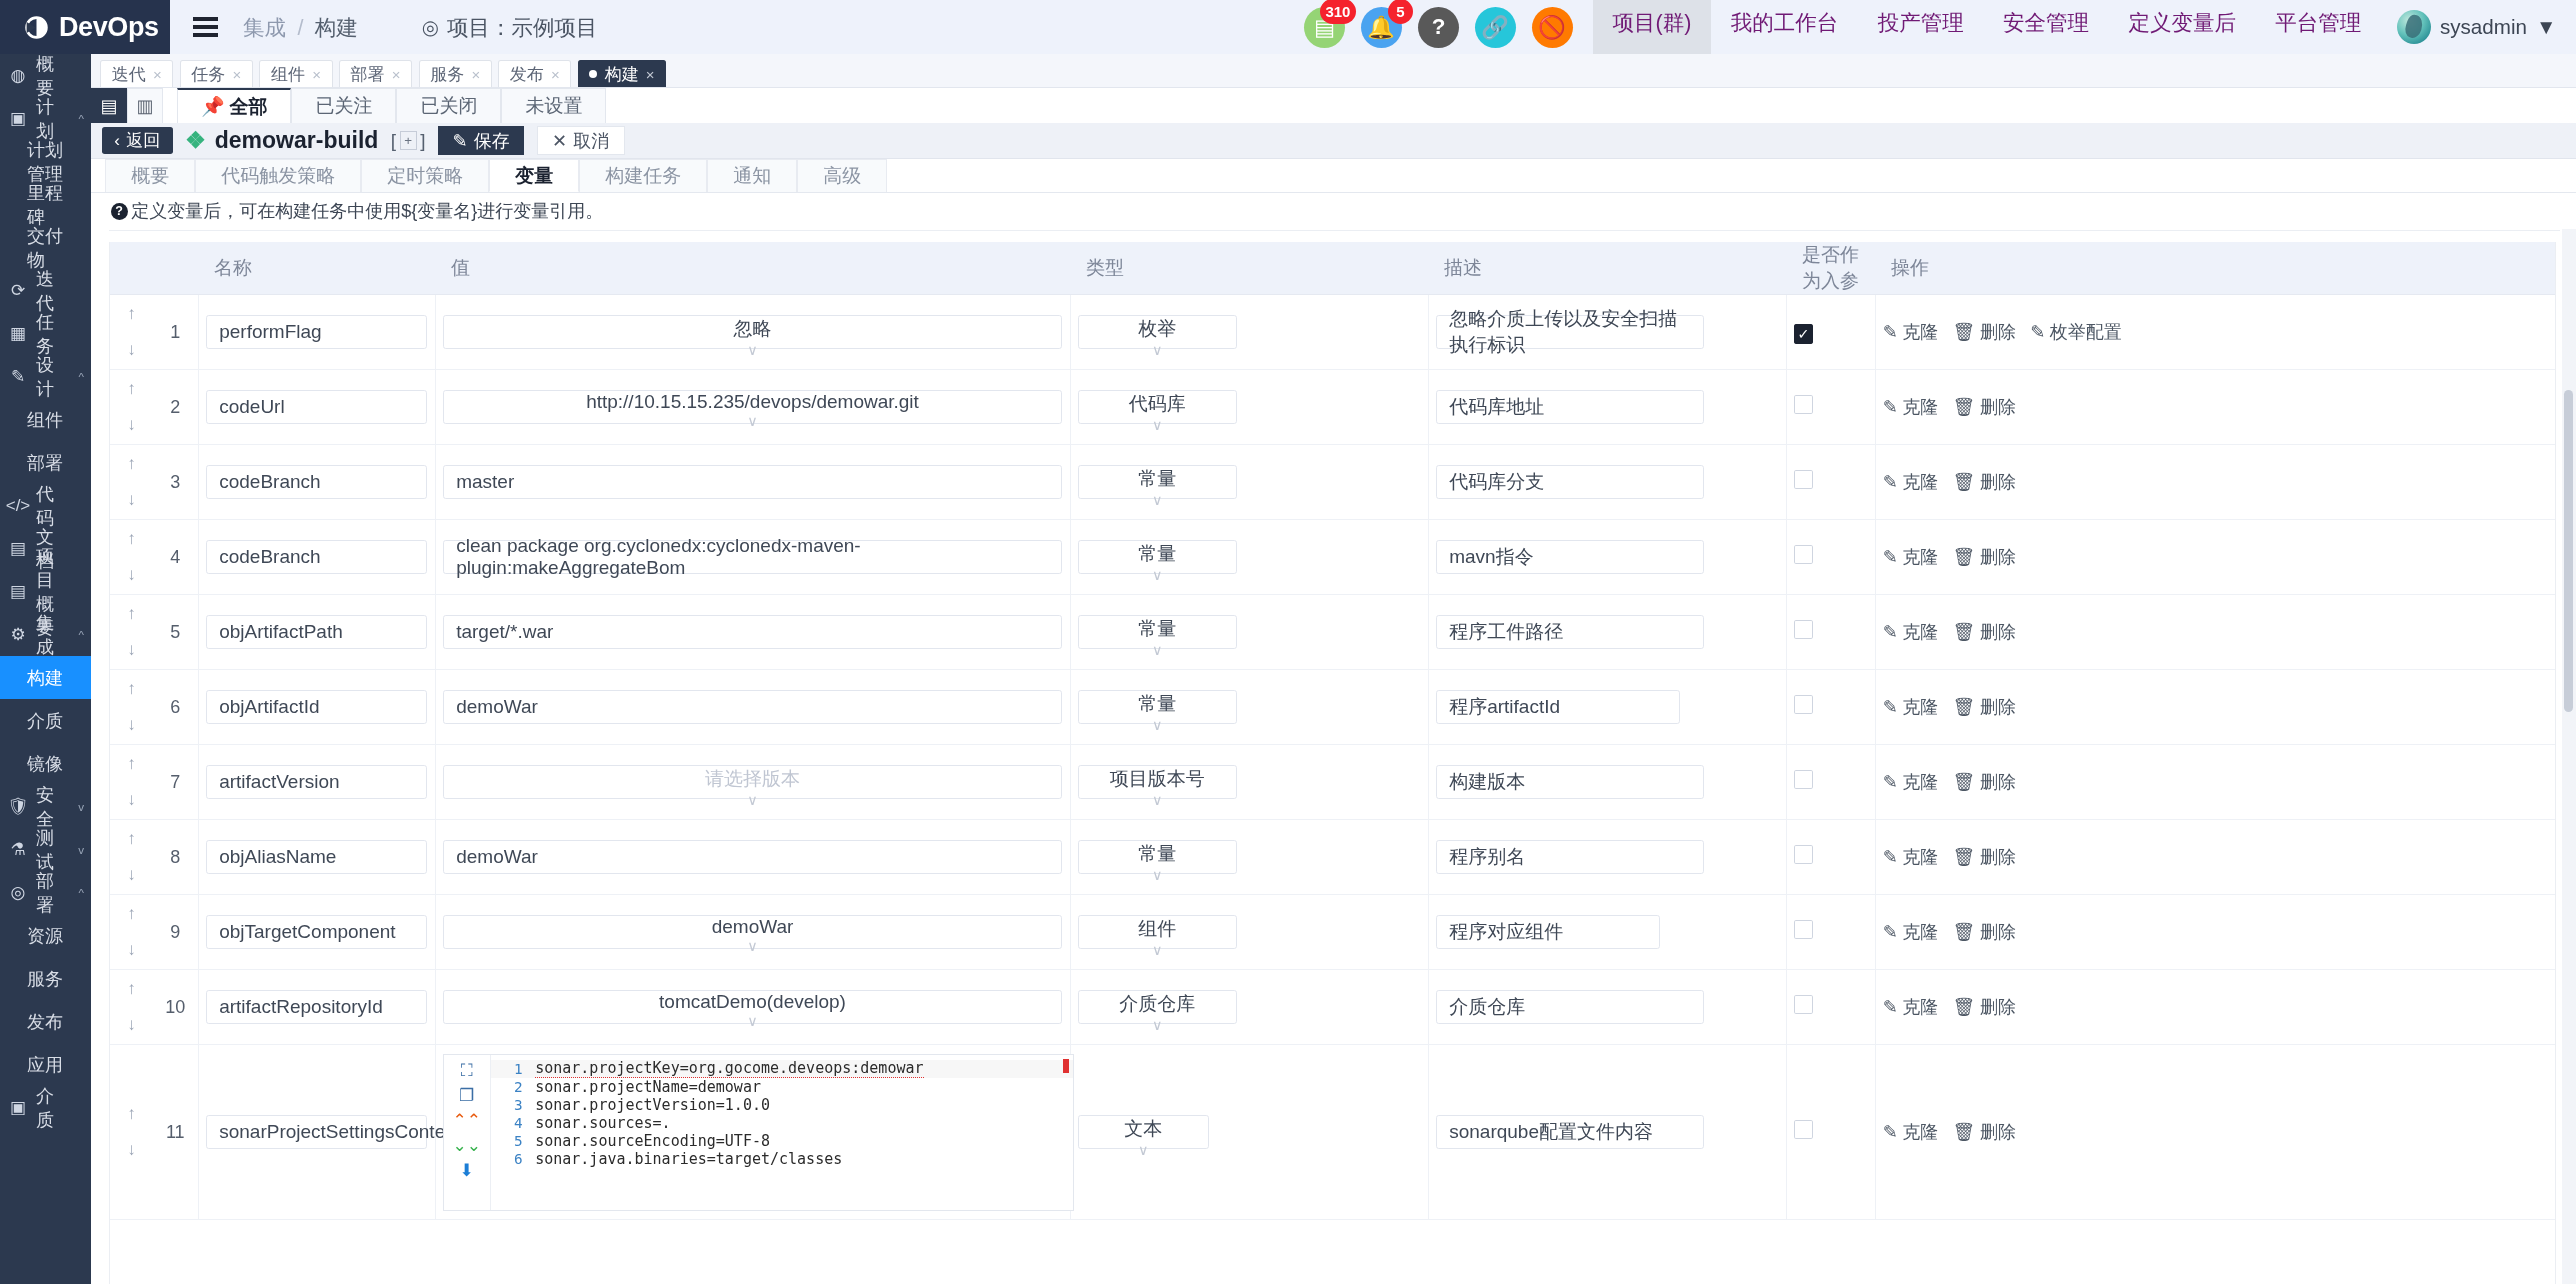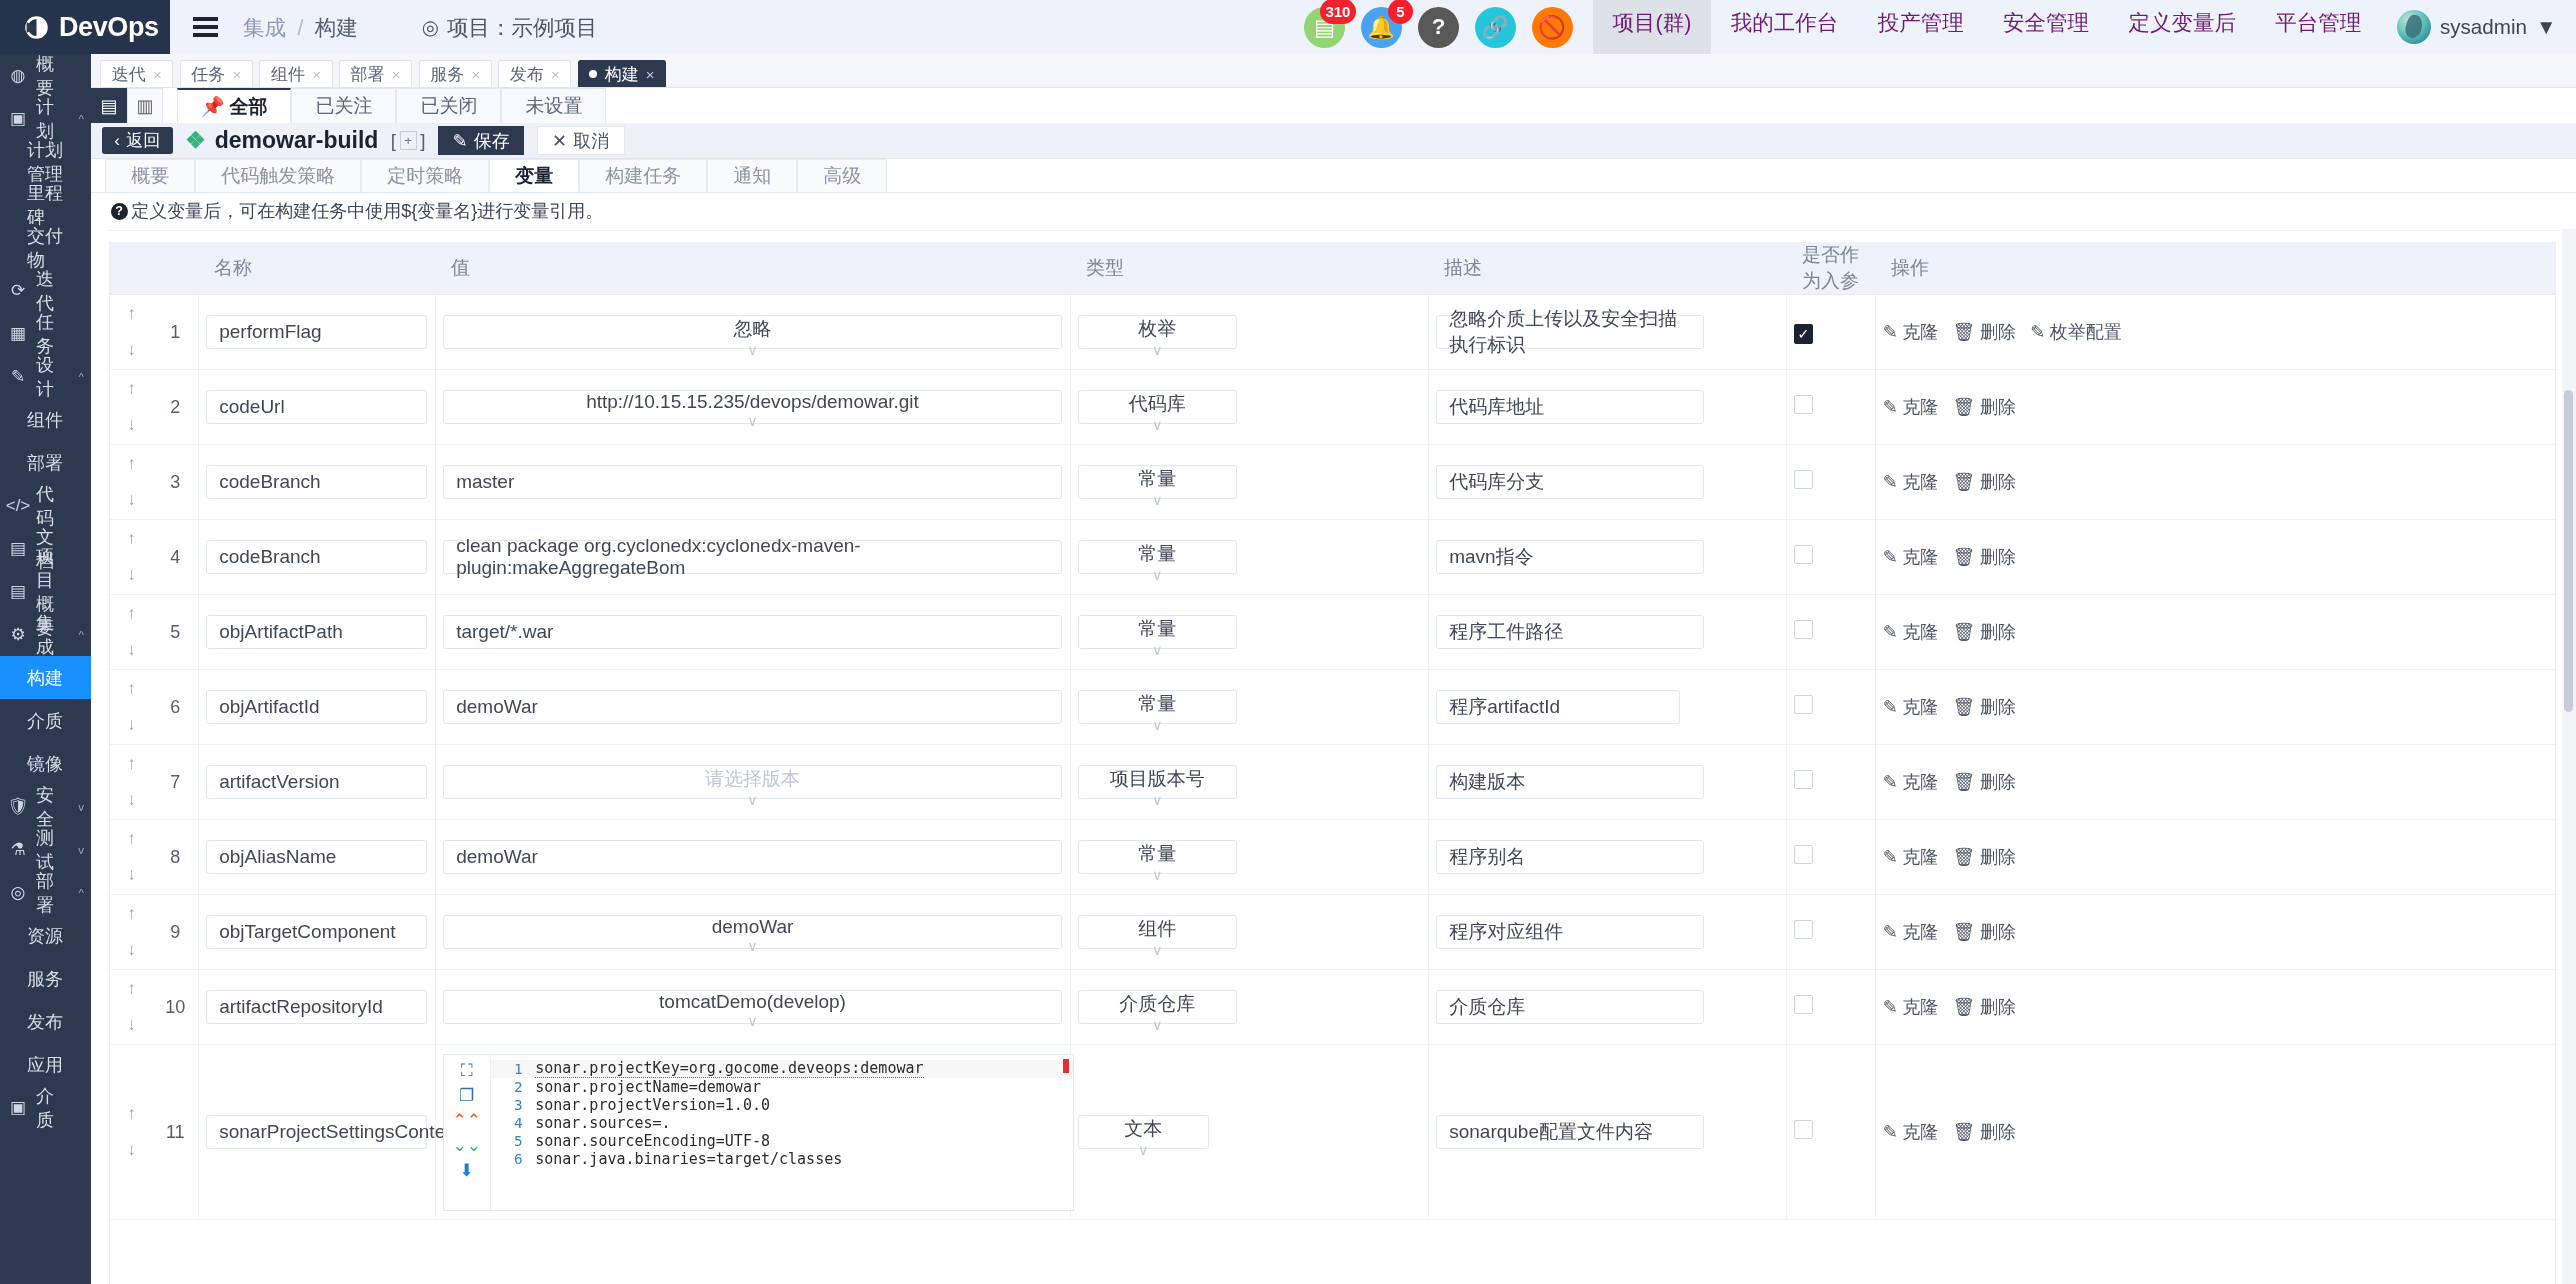--- a/index.html
+++ b/index.html
@@ -727,21 +727,21 @@
               <span class="cv">∨</span>
             </div>
           </td>
           <td>
             <div class="sel" style="width:159px">
               <span class="lb">组件</span>
               <span class="cv">∨</span>
             </div>
           </td>
           <td>
-            <div class="inp" style="width:268px">程序对应组件</div>
+            <div class="inp" style="width:224px">程序对应组件</div>
           </td>
           <td><span class="cbx"></span></td>
           <td style="border-right: none;">
             <div class="acts">
               <span class="a">
                 <span>✎</span>
                 <span>克隆</span>
               </span>
               <span class="a">
                 <span>🗑</span>

